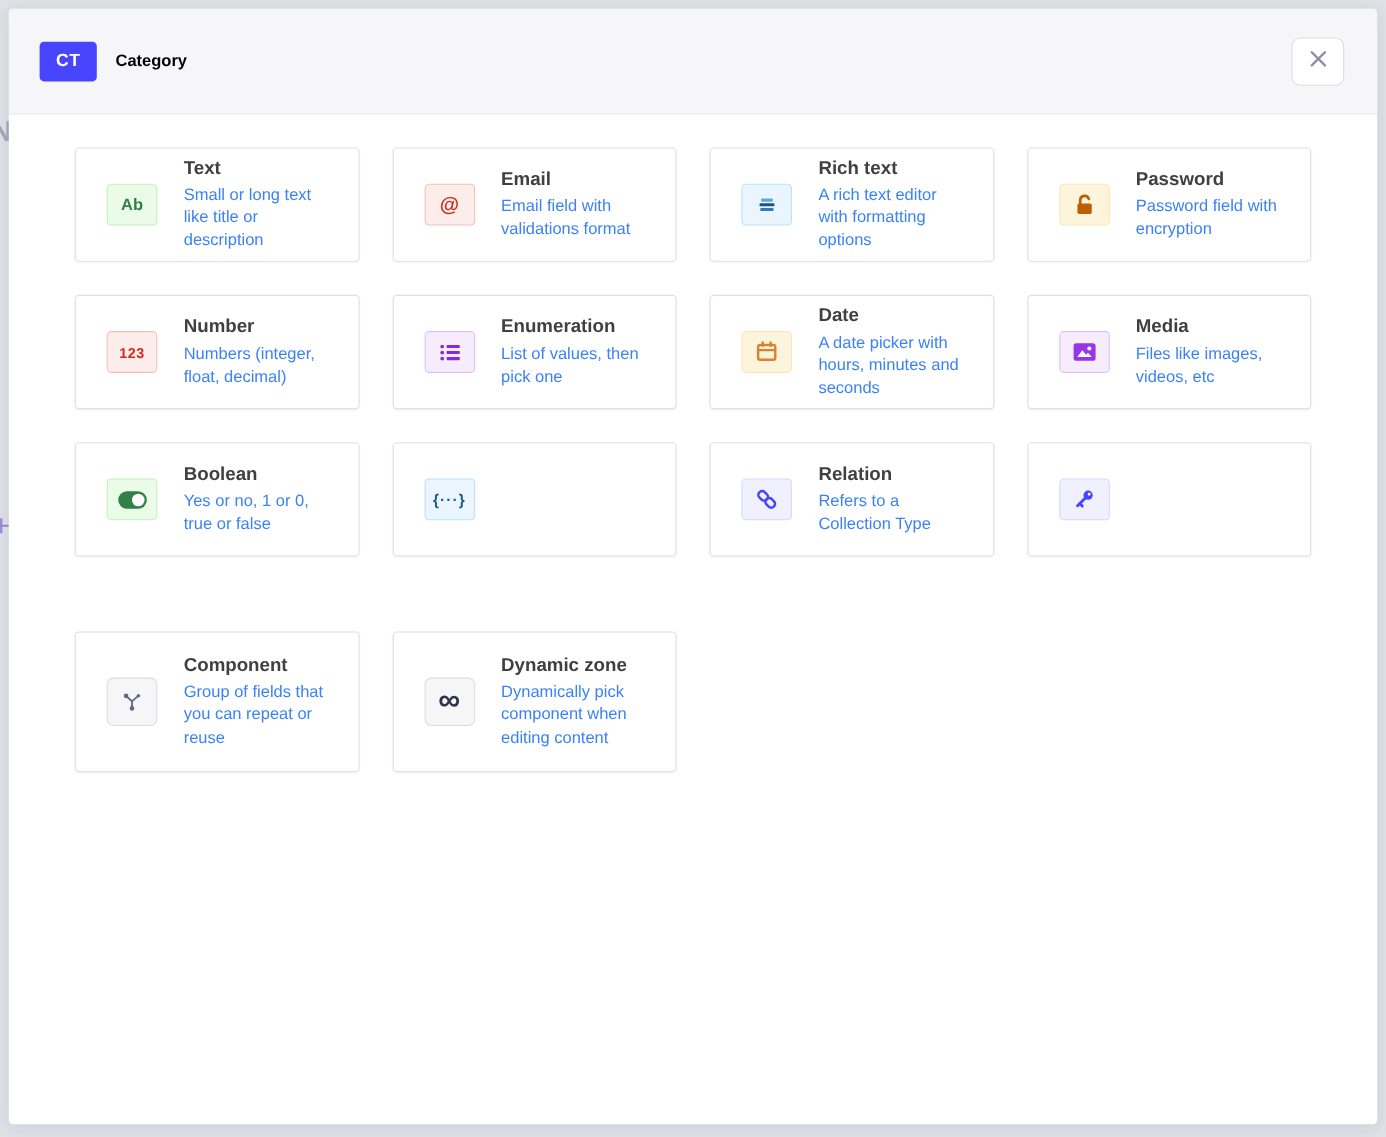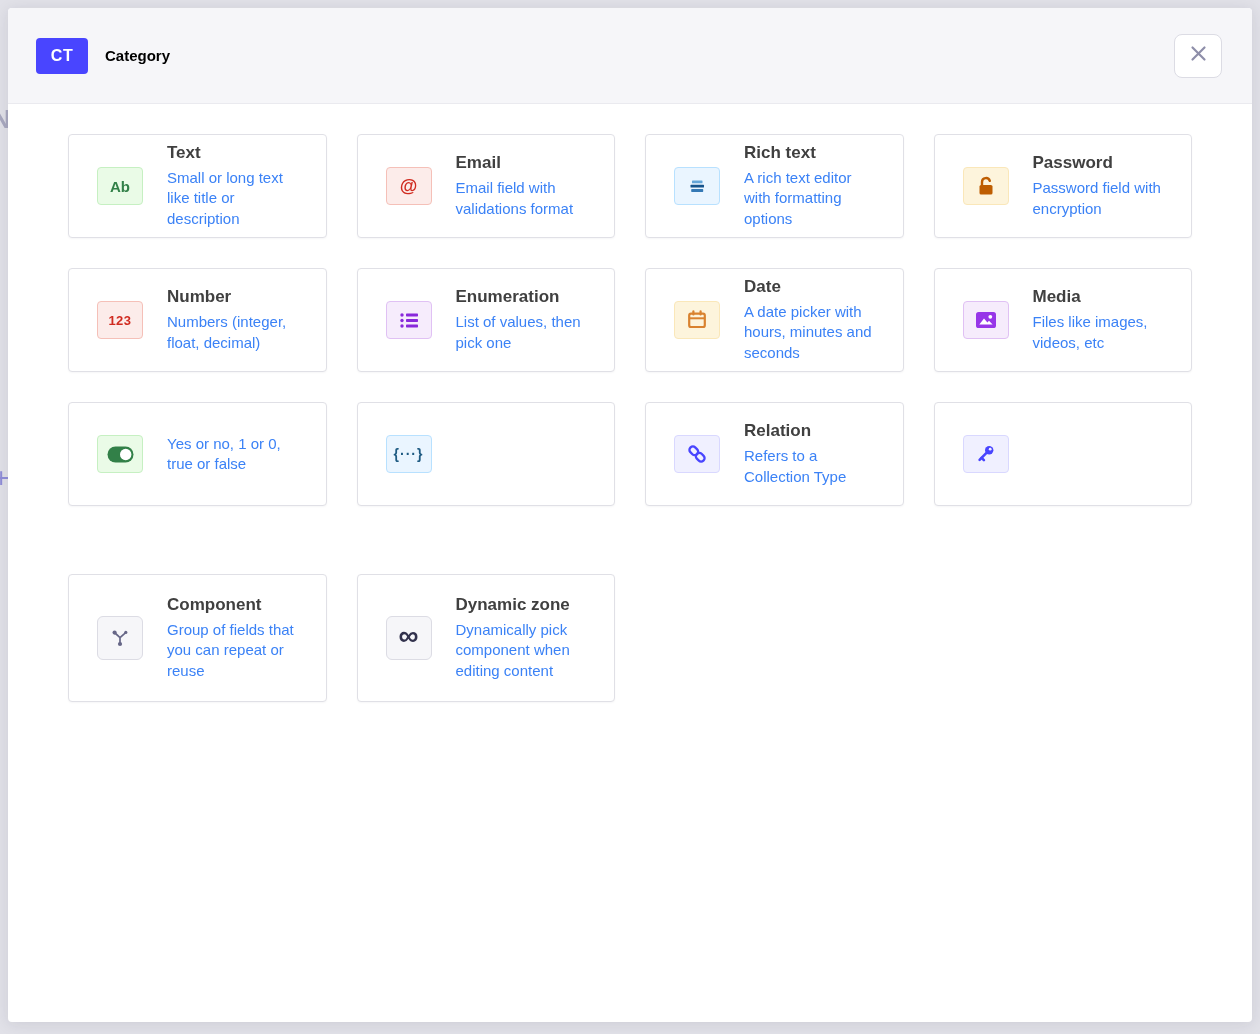--- a/index.html
+++ b/index.html
@@ -230,20 +230,21 @@
       </div>
 
       <div class="card">
         <div class="icon-box theme-green">
           <svg width="27" height="17" viewBox="0 0 27 17">
             <rect x="0.5" y="0.5" width="26" height="16" rx="8" fill="#328048"></rect>
             <circle cx="18.7" cy="8.5" r="5.7" fill="#ffffff"></circle>
           </svg>
         </div>
         <div class="card-text">
+          <div class="card-title">Boolean</div>
           <div class="card-desc">Yes or no, 1 or 0, true or false</div>
         </div>
       </div>
 
       <div class="card">
         <div class="icon-box theme-blue">
           <span class="glyph-json">{···}</span>
         </div>
       </div>
 

